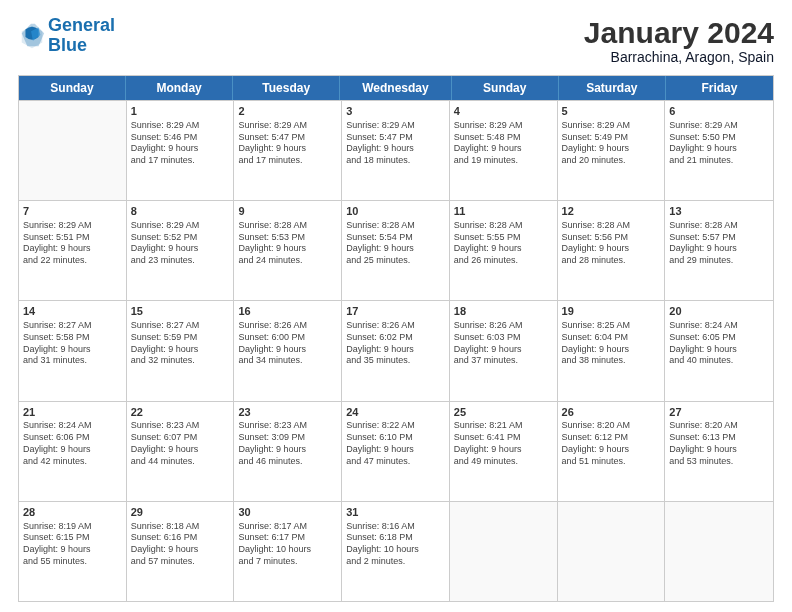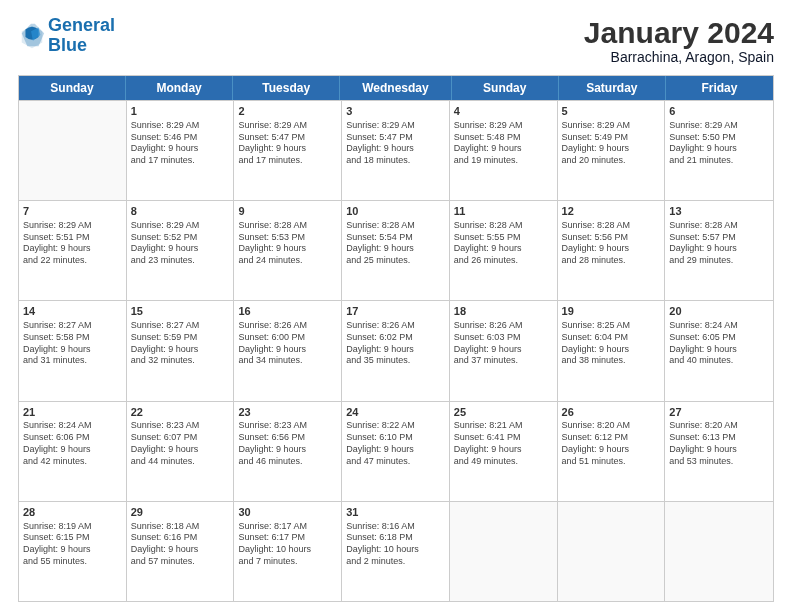--- a/index.html
+++ b/index.html
@@ -302,21 +302,21 @@
           <div class="cal-cell">
             <span class="day-num">22</span>
             <span class="cell-line">Sunrise: 8:23 AM</span>
             <span class="cell-line">Sunset: 6:07 PM</span>
             <span class="cell-line">Daylight: 9 hours</span>
             <span class="cell-line">and 44 minutes.</span>
           </div>
           <div class="cal-cell">
             <span class="day-num">23</span>
             <span class="cell-line">Sunrise: 8:23 AM</span>
-            <span class="cell-line">Sunset: 6:56 PM</span>
+            <span class="cell-line">Sunset: 3:09 PM</span>
             <span class="cell-line">Daylight: 9 hours</span>
             <span class="cell-line">and 46 minutes.</span>
           </div>
           <div class="cal-cell">
             <span class="day-num">24</span>
             <span class="cell-line">Sunrise: 8:22 AM</span>
             <span class="cell-line">Sunset: 6:10 PM</span>
             <span class="cell-line">Daylight: 9 hours</span>
             <span class="cell-line">and 47 minutes.</span>
           </div>

